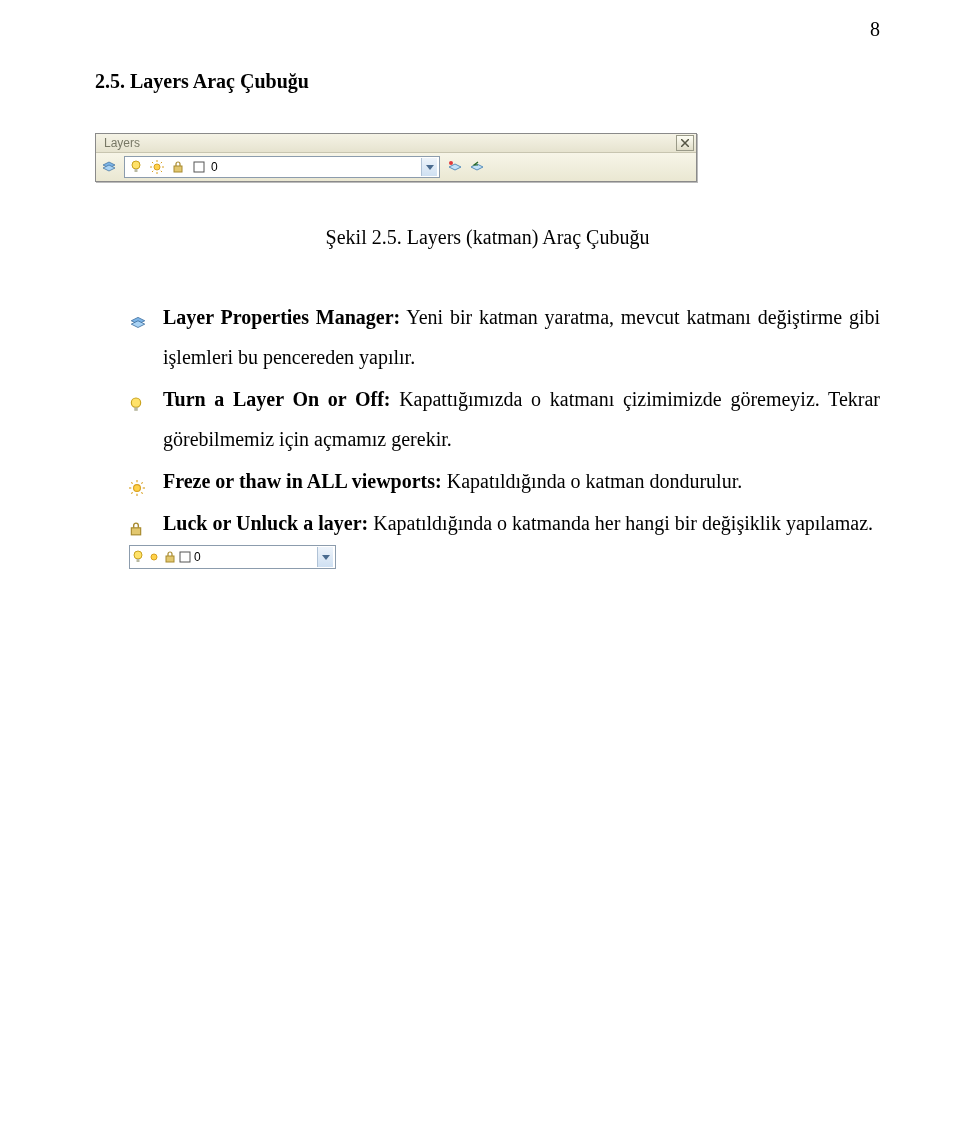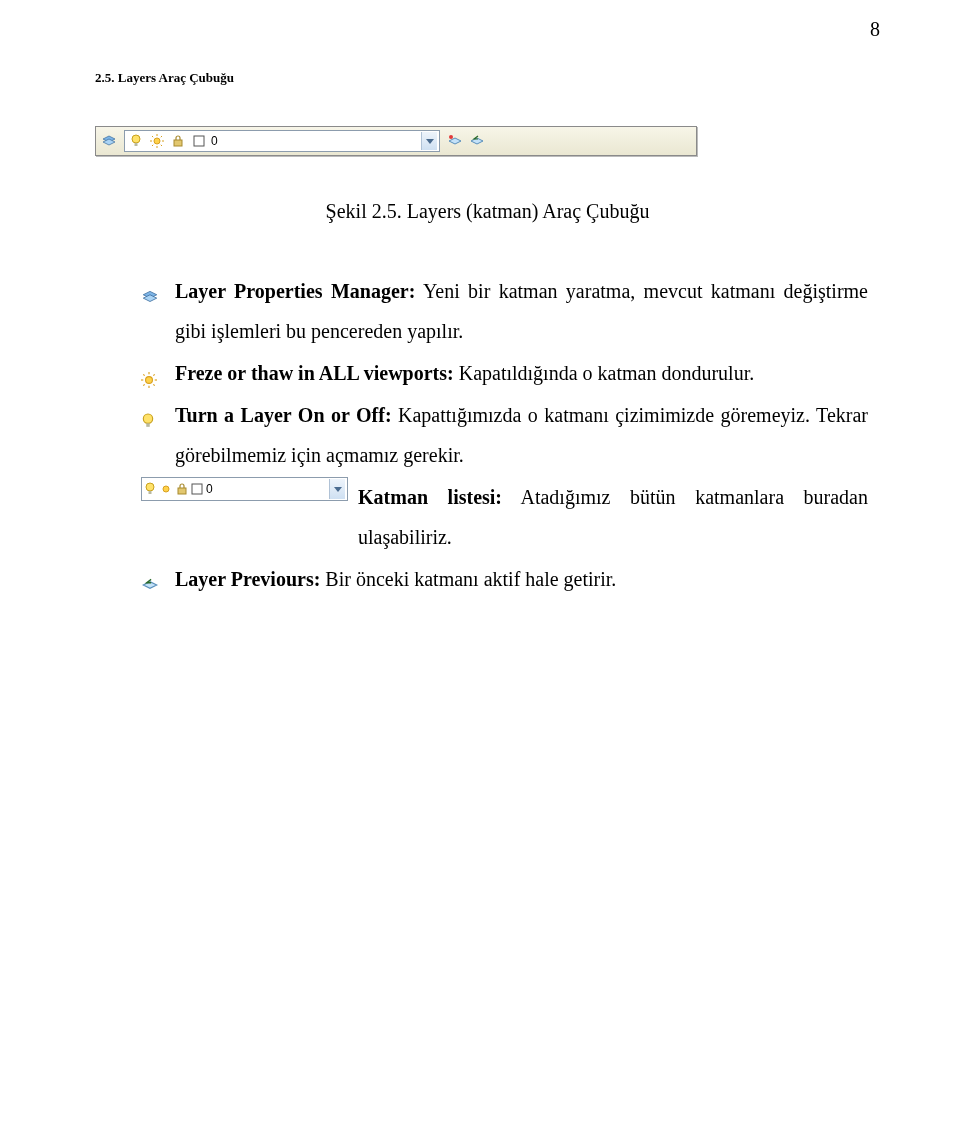--- a/index.html
+++ b/index.html
@@ -14,21 +14,21 @@
     padding: 40px 80px 40px 95px;
     position: relative;
   }
   .page-number {
     position: absolute;
     top: 18px;
     right: 80px;
     font-size: 20px;
   }
   h2 {
-    font-size: 13px;
+    font-size: 20px;
     font-weight: bold;
     margin: 30px 0 40px 0;
   }
   .toolbar {
     width: 600px;
     border: 1px solid #8a8a8a;
     background: linear-gradient(#f8f7ee, #eae7d4);
     box-shadow: 1px 1px 0 #bbb;
     margin-bottom: 35px;
     font-family: Tahoma, Arial, sans-serif;
@@ -105,21 +105,21 @@
     font-size: 20px;
     line-height: 2.0;
     margin: 0 0 30px 0;
     text-align: justify;
     font-family: Liberation Serif, serif;
   }
   .indent { text-indent: 36px; }
   ul.icon-list {
     list-style: none;
     padding: 0 0 0 34px;
-    margin: 12px;
+    margin: 0;
   }
   ul.icon-list li {
     font-size: 20px;
     line-height: 2.0;
     text-align: justify;
     margin: 0 0 2px 0;
     position: relative;
     padding-left: 34px;
   }
   ul.icon-list li .li-icon {
@@ -171,20 +171,28 @@
 </style>
 </head>
 <body>
 
 <div class="page">
   <div class="page-number">8</div>
 
   <h2>2.5. Layers Araç Çubuğu</h2>
 
   <div class="toolbar">
+    <div class="toolbar-title-row">
+      <span class="toolbar-title">Layers</span>
+      <span class="toolbar-close">
+        <svg width="8" height="8" viewBox="0 0 8 8">
+            <path d="M0 0 L8 8 M8 0 L0 8" stroke="#555544" stroke-width="1.5"></path>
+          </svg>
+      </span>
+    </div>
     <div class="toolbar-row">
       <span class="tb-icon">
         <svg width="16" height="16" viewBox="0 0 16 16">
           <path d="M2 6 L8 3 L14 6 L8 9 Z" fill="#7db5e8" stroke="#3a6a9a" stroke-width="0.7"></path>
           <path d="M2 9 L8 6 L14 9 L8 12 Z" fill="#a9d3f5" stroke="#3a6a9a" stroke-width="0.7"></path>
         </svg>
       </span>
       <div class="layer-dropdown">
         <span class="tb-icon">
           <svg width="12" height="14" viewBox="0 0 12 14">
@@ -245,20 +253,29 @@
 
   <ul class="icon-list">
     <li>
       <span class="li-icon">
         <svg width="18" height="18" viewBox="0 0 16 16">
           <path d="M2 6 L8 3 L14 6 L8 9 Z" fill="#7db5e8" stroke="#3a6a9a" stroke-width="0.7"></path>
           <path d="M2 9 L8 6 L14 9 L8 12 Z" fill="#a9d3f5" stroke="#3a6a9a" stroke-width="0.7"></path>
         </svg>
       </span>
       <span class="bold">Layer Properties Manager:</span><span> Yeni bir katman yaratma, mevcut katmanı değiştirme gibi işlemleri bu pencereden yapılır.</span>
+    </li>
+    <li>
+      <span class="li-icon">
+        <svg width="14" height="18" viewBox="0 0 12 14">
+            <circle cx="6" cy="5" r="4" fill="#ffe26a" stroke="#c9a21f"></circle>
+            <rect x="4.5" y="9" width="3" height="3" fill="#b9b9a0"></rect>
+          </svg>
+      </span>
+      <span class="bold">Turn a Layer On or Off:</span><span> Kapattığımızda o katmanı çizimimizde göremeyiz. Tekrar görebilmemiz için açmamız gerekir.</span>
     </li>
     <li>
       <span class="li-icon">
         <svg width="16" height="16" viewBox="0 0 14 14">
             <circle cx="7" cy="7" r="3" fill="#ffd24a" stroke="#d8a020"></circle>
             <g stroke="#d8a020" stroke-width="1">
               <line x1="7" y1="0" x2="7" y2="2"></line>
               <line x1="7" y1="12" x2="7" y2="14"></line>
               <line x1="0" y1="7" x2="2" y2="7"></line>
               <line x1="12" y1="7" x2="14" y2="7"></line>
@@ -267,25 +284,25 @@
               <line x1="12" y1="2" x2="10.8" y2="3.2"></line>
               <line x1="3.2" y1="10.8" x2="2" y2="12"></line>
             </g>
           </svg>
       </span>
       <span class="bold">Freze or thaw in ALL viewports:</span><span> Kapatıldığında o katman dondurulur.</span>
     </li>
     <li>
       <span class="li-icon">
         <svg width="14" height="18" viewBox="0 0 12 14">
-            <circle cx="6" cy="5" r="4" fill="#ffe26a" stroke="#c9a21f"></circle>
-            <rect x="4.5" y="9" width="3" height="3" fill="#b9b9a0"></rect>
+            <rect x="2" y="6" width="8" height="6" fill="#e2c76f" stroke="#a88a2e"></rect>
+            <path d="M4 6 V4 a2 2 0 0 1 4 0 V6" fill="none" stroke="#a88a2e" stroke-width="1.2"></path>
           </svg>
       </span>
-      <span class="bold">Turn a Layer On or Off:</span><span> Kapattığımızda o katmanı çizimimizde göremeyiz. Tekrar görebilmemiz için açmamız gerekir.</span>
+      <span class="bold">Luck or Unluck a layer:</span><span> Kapatıldığında o katmanda her hangi bir değişiklik yapılamaz.</span>
     </li>
     <li style="padding-left:0;">
       <div class="katman-row">
         <span class="dropdown-inline">
           <span class="ddi-row">
             <svg width="12" height="14" viewBox="0 0 12 14">
                 <circle cx="6" cy="5" r="4" fill="#ffe26a" stroke="#c9a21f"></circle>
                 <rect x="4.5" y="9" width="3" height="3" fill="#b9b9a0"></rect>
               </svg>
             <svg width="14" height="14" viewBox="0 0 14 14">
@@ -299,28 +316,16 @@
                 <rect x="1" y="1" width="10" height="10" fill="#fff" stroke="#555"></rect>
               </svg>
             <span>0</span>
             <span class="dd-arrow">
               <svg width="8" height="5" viewBox="0 0 8 5">
                   <path d="M0 0 L4 5 L8 0 Z" fill="#4a6b8f"></path>
                 </svg>
             </span>
           </span>
         </span>
-        <span class="katman-text">
-          <span class="bold">Katman listesi:</span><span> Atadığımız bütün katmanlara buradan ulaşabiliriz.</span>
-        </span>
       </div>
-    </li>
-    <li>
-      <span class="li-icon">
-        <svg width="18" height="18" viewBox="0 0 16 16">
-          <path d="M2 8 L8 5 L14 8 L8 11 Z" fill="#c4e2f9" stroke="#5a8fbb"></path>
-          <path d="M9 3 L5 6 L9 6" fill="none" stroke="#2a6a2a" stroke-width="1.2"></path>
-        </svg>
-      </span>
-      <span class="bold">Layer Previours:</span><span> Bir önceki katmanı aktif hale getirir.</span>
     </li>
   </ul>
 </div>
 
 </body></html>

